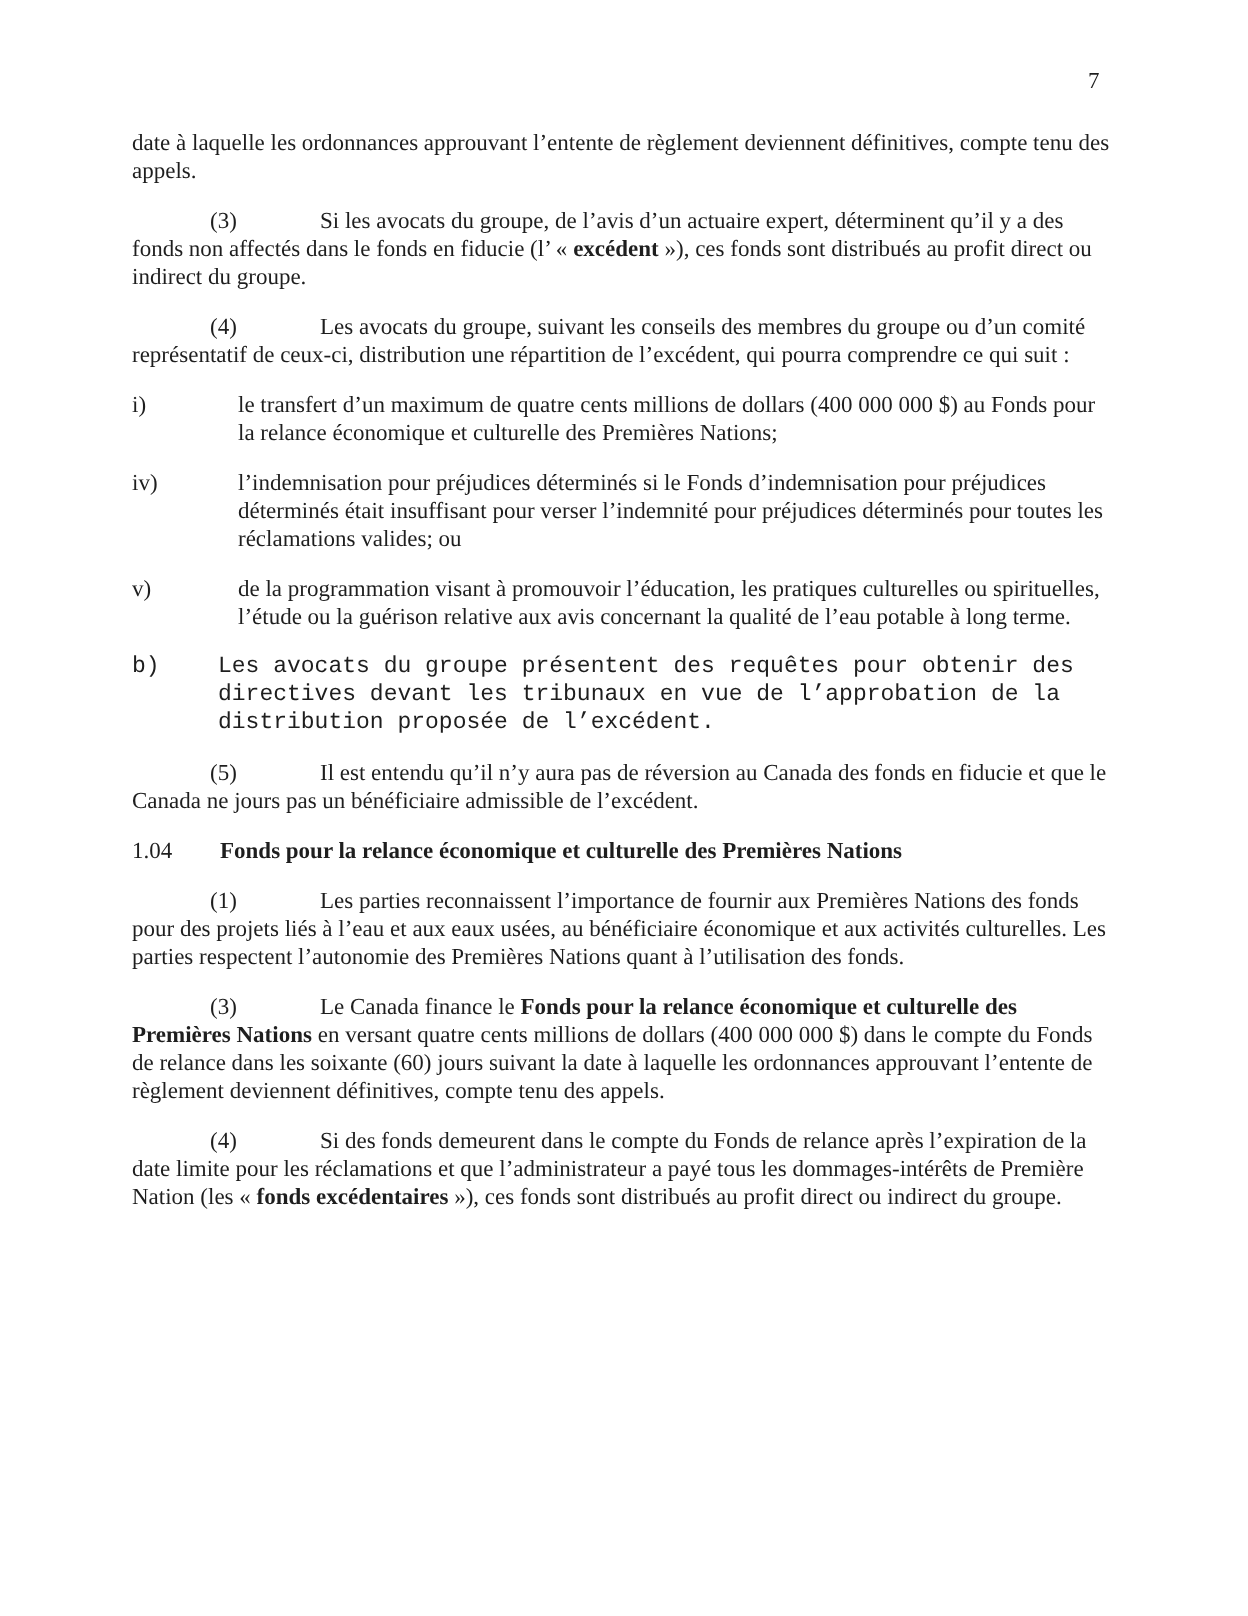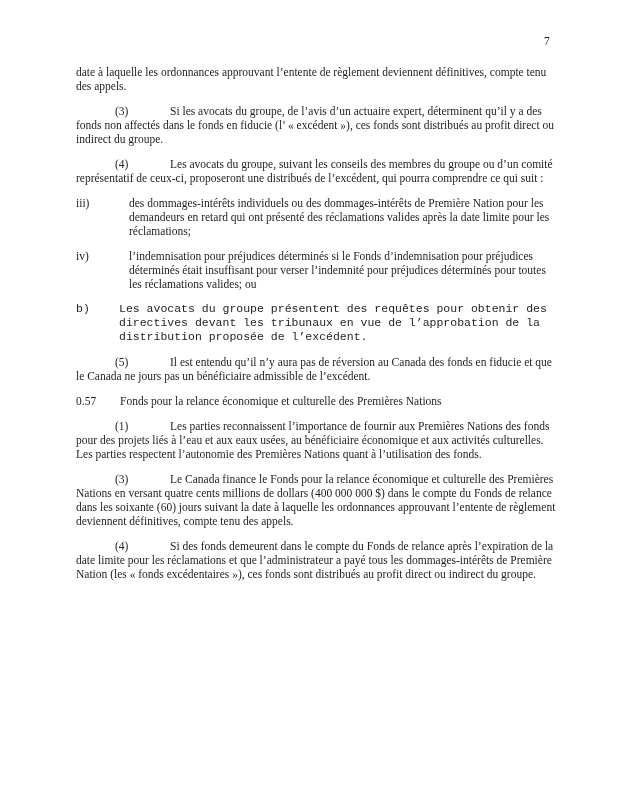--- a/index.html
+++ b/index.html
@@ -25,21 +25,21 @@
   }
   .content {
     position: absolute;
     top: 0;
     left: 0;
     box-sizing: border-box;
     width: 624px;
     padding: 65px 66px 0 66px;
   }
   .content p {
-    margin: 0 0 11px 10px;
+    margin: 0 0 11px 0;
     text-align: left;
   }
   
   .pnum {
     display: inline-block;
     margin-left: 39px;
     width: 55px;
   }
   
   .hnum {
@@ -62,49 +62,50 @@
     margin: 0 0 11px 57px;
     padding-left: 43px;
     text-indent: -43px;
     font-family: Liberation Mono, monospace;
   }
   .inum-b {
     display: inline-block;
     width: 43px;
     text-indent: 0;
   }
-  b, strong { font-weight: normal; }
+  b, strong { font-weight: bold; }
 </style>
 </head>
 <body>
 
 <div class="page">
 
   <div class="page-number">7</div>
 
   <div class="content">
 
     <p><span>date à laquelle les ordonnances approuvant l’entente de règlement deviennent définitives, compte tenu des appels.</span></p>
 
     <p><span class="pnum">(3)</span><span>Si les avocats du groupe, de l’avis d’un actuaire expert, déterminent qu’il y a des fonds non affectés dans le fonds en fiducie (l’ «&nbsp;</span><b>excédent</b><span>&nbsp;»), ces fonds sont distribués au profit direct ou indirect du groupe.</span></p>
 
-    <p><span class="pnum">(4)</span><span>Les avocats du groupe, suivant les conseils des membres du groupe ou d’un comité représentatif de ceux-ci, proposeront une distribués de l’excédent, qui pourra comprendre ce qui suit :</span></p>
+    <p><span class="pnum">(4)</span><span>Les avocats du groupe, suivant les conseils des membres du groupe ou d’un comité représentatif de ceux-ci, distribution une répartition de l’excédent, qui pourra comprendre ce qui suit :</span></p>
+
+    <p class="item"><span class="inum">i)</span><span>le transfert d’un maximum de quatre cents millions de dollars (400&nbsp;000&nbsp;000&nbsp;$) au Fonds pour la relance économique et culturelle des Premières Nations;</span></p>
 
 
 
-    <p class="item"><span class="inum">iii)</span><span>des dommages-intérêts individuels ou des dommages-intérêts de Première Nation pour les demandeurs en retard qui ont présenté des réclamations valides après la date limite pour les réclamations;</span></p>
-
     <p class="item"><span class="inum">iv)</span><span>l’indemnisation pour préjudices déterminés si le Fonds d’indemnisation pour préjudices déterminés était insuffisant pour verser l’indemnité pour préjudices déterminés pour toutes les réclamations valides; ou</span></p>
 
+    <p class="item"><span class="inum">v)</span><span>de la programmation visant à promouvoir l’éducation, les pratiques culturelles ou spirituelles, l’étude ou la guérison relative aux avis concernant la qualité de l’eau potable à long terme.</span></p>
 
     <p class="item-b"><span class="inum-b">b)</span><span>Les avocats du groupe présentent des requêtes pour obtenir des directives devant les tribunaux en vue de l’approbation de la distribution proposée de l’excédent.</span></p>
 
     <p><span class="pnum">(5)</span><span>Il est entendu qu’il n’y aura pas de réversion au Canada des fonds en fiducie et que le Canada ne jours pas un bénéficiaire admissible de l’excédent.</span></p>
 
-    <p class="heading"><span class="hnum">0.57</span><b>Fonds pour la relance économique et culturelle des Premières Nations</b></p>
+    <p class="heading"><span class="hnum">1.04</span><b>Fonds pour la relance économique et culturelle des Premières Nations</b></p>
 
     <p><span class="pnum">(1)</span><span>Les parties reconnaissent l’importance de fournir aux Premières Nations des fonds pour des projets liés à l’eau et aux eaux usées, au bénéficiaire économique et aux activités culturelles. Les parties respectent l’autonomie des Premières Nations quant à l’utilisation des fonds.</span></p>
 
 
     <p><span class="pnum">(3)</span><span>Le Canada finance le </span><b>Fonds pour la relance économique et culturelle des Premières Nations</b><span> en versant quatre cents millions de dollars (400&nbsp;000&nbsp;000&nbsp;$) dans le compte du Fonds de relance dans les soixante (60) jours suivant la date à laquelle les ordonnances approuvant l’entente de règlement deviennent définitives, compte tenu des appels.</span></p>
 
     <p><span class="pnum">(4)</span><span>Si des fonds demeurent dans le compte du Fonds de relance après l’expiration de la date limite pour les réclamations et que l’administrateur a payé tous les dommages-intérêts de Première Nation (les «&nbsp;</span><b>fonds excédentaires</b><span>&nbsp;»), ces fonds sont distribués au profit direct ou indirect du groupe.</span></p>
 
   </div>
 </div>

